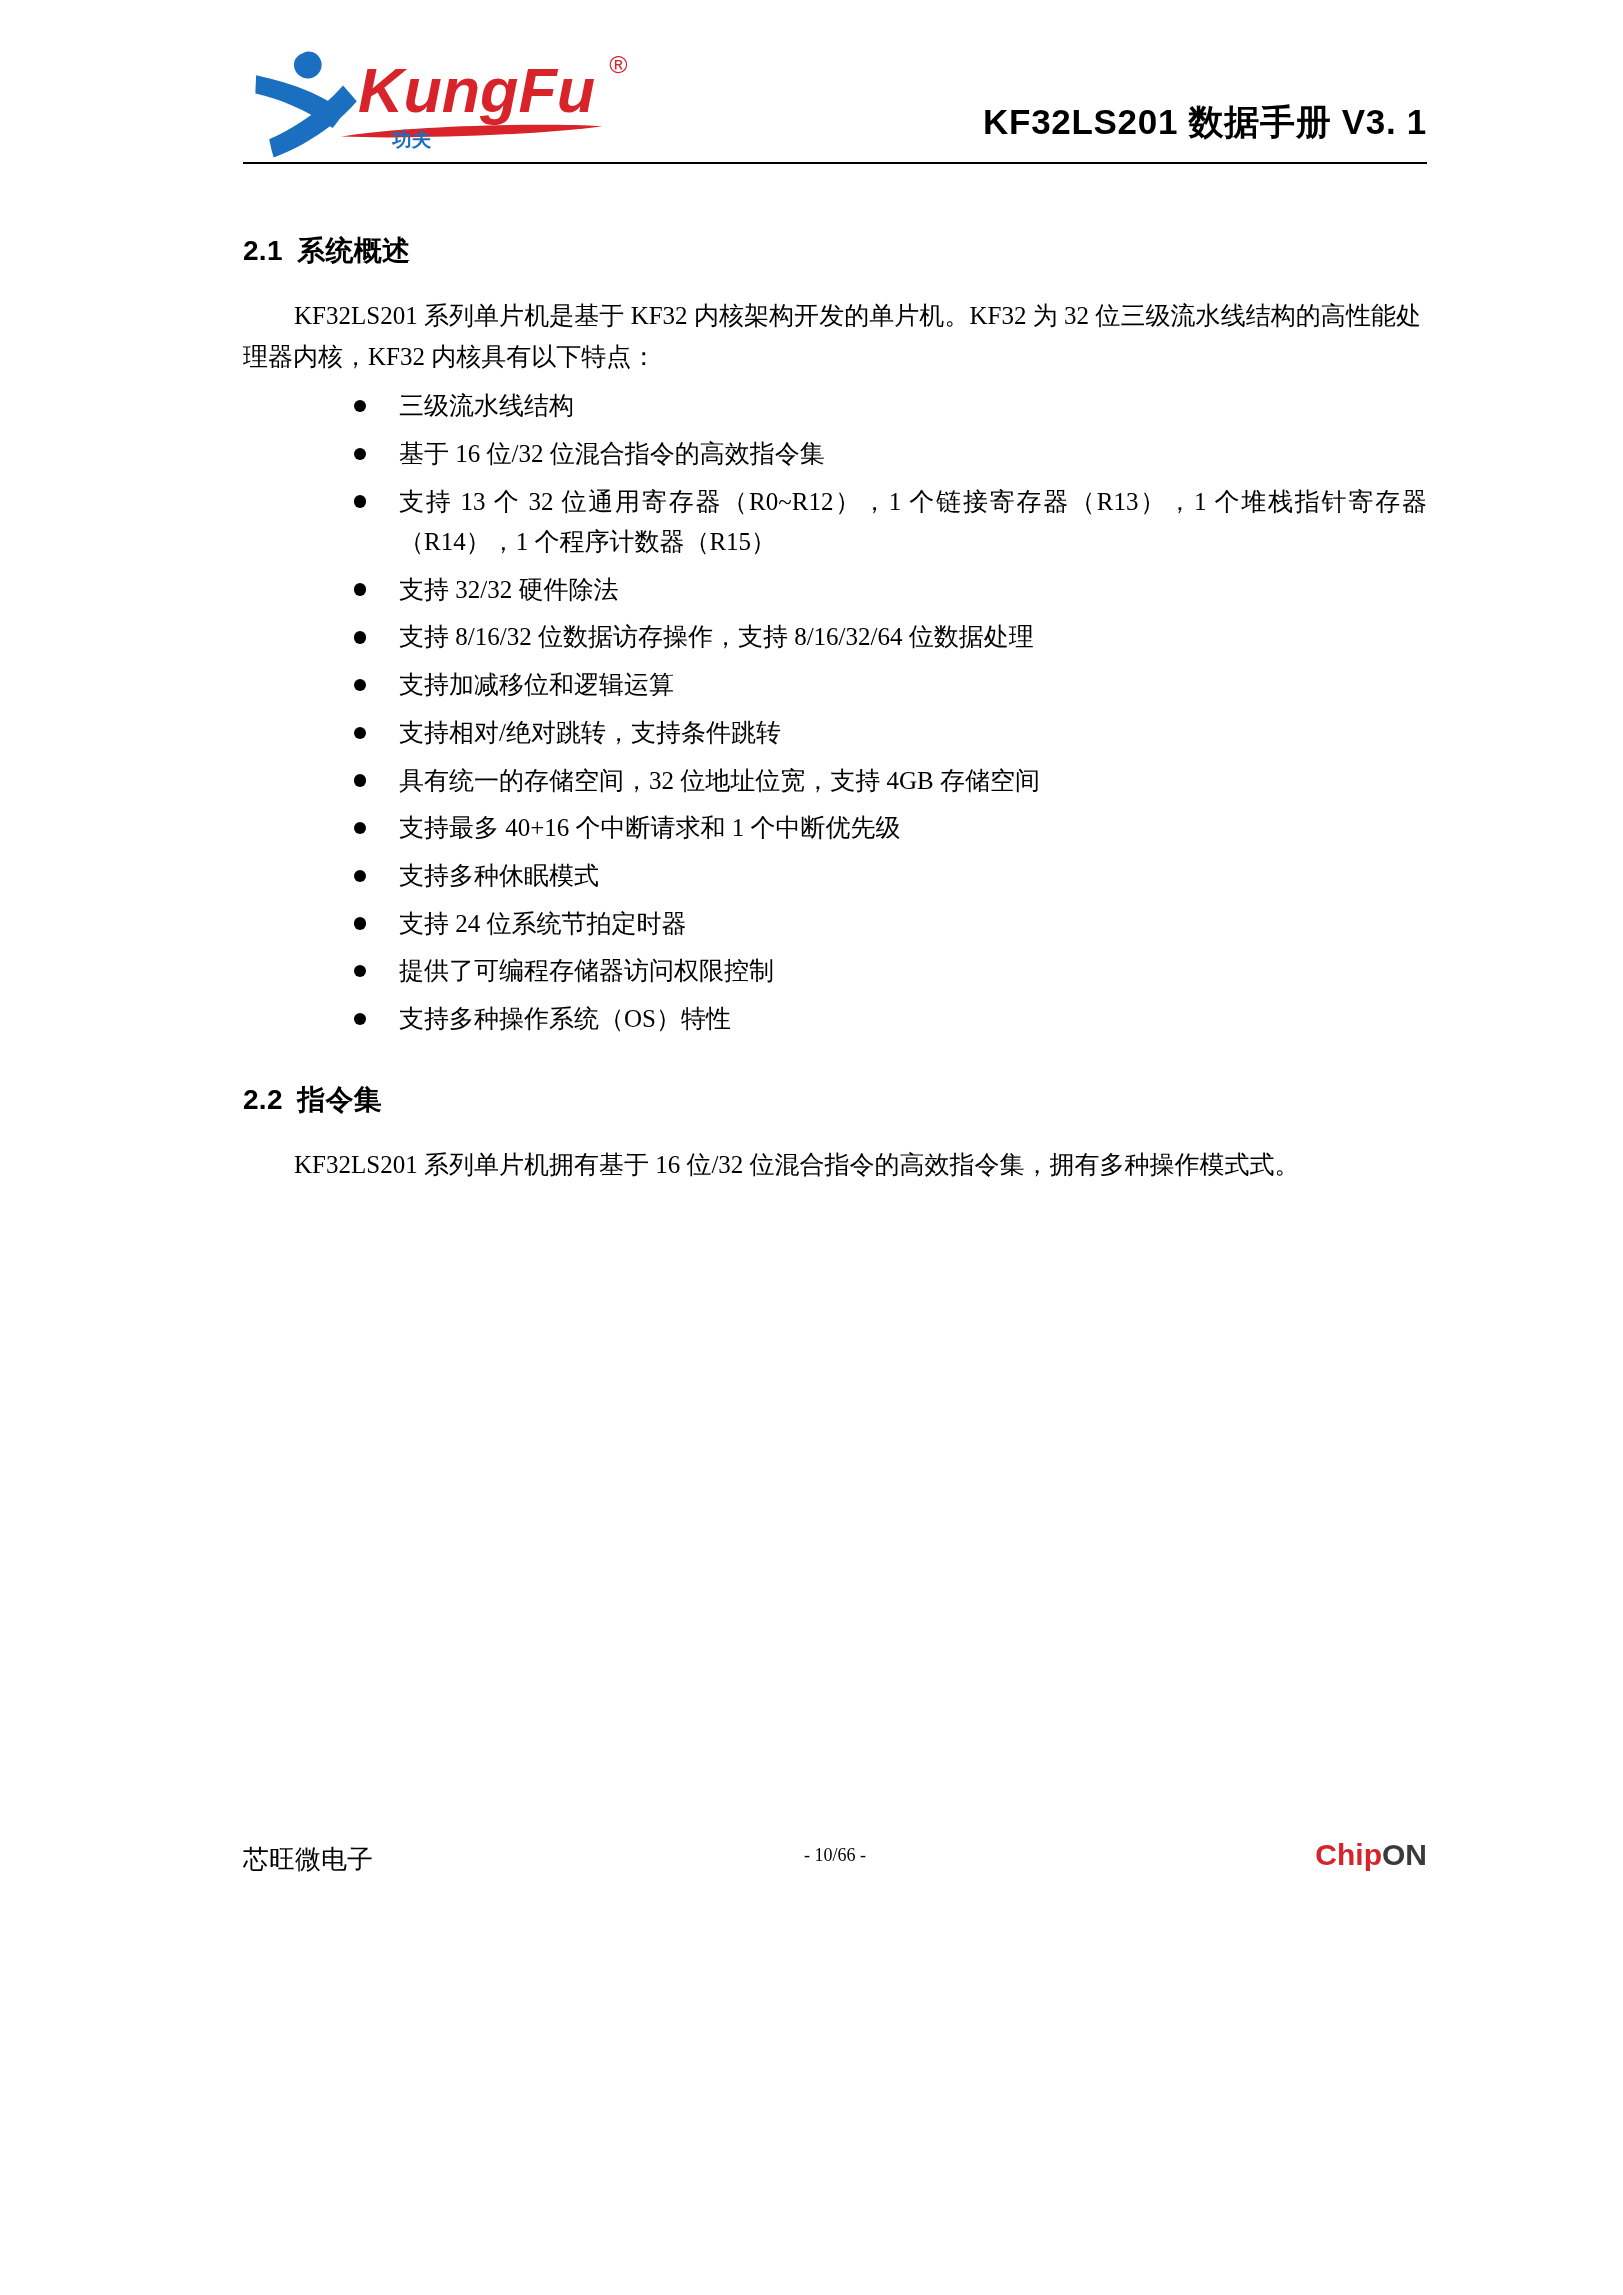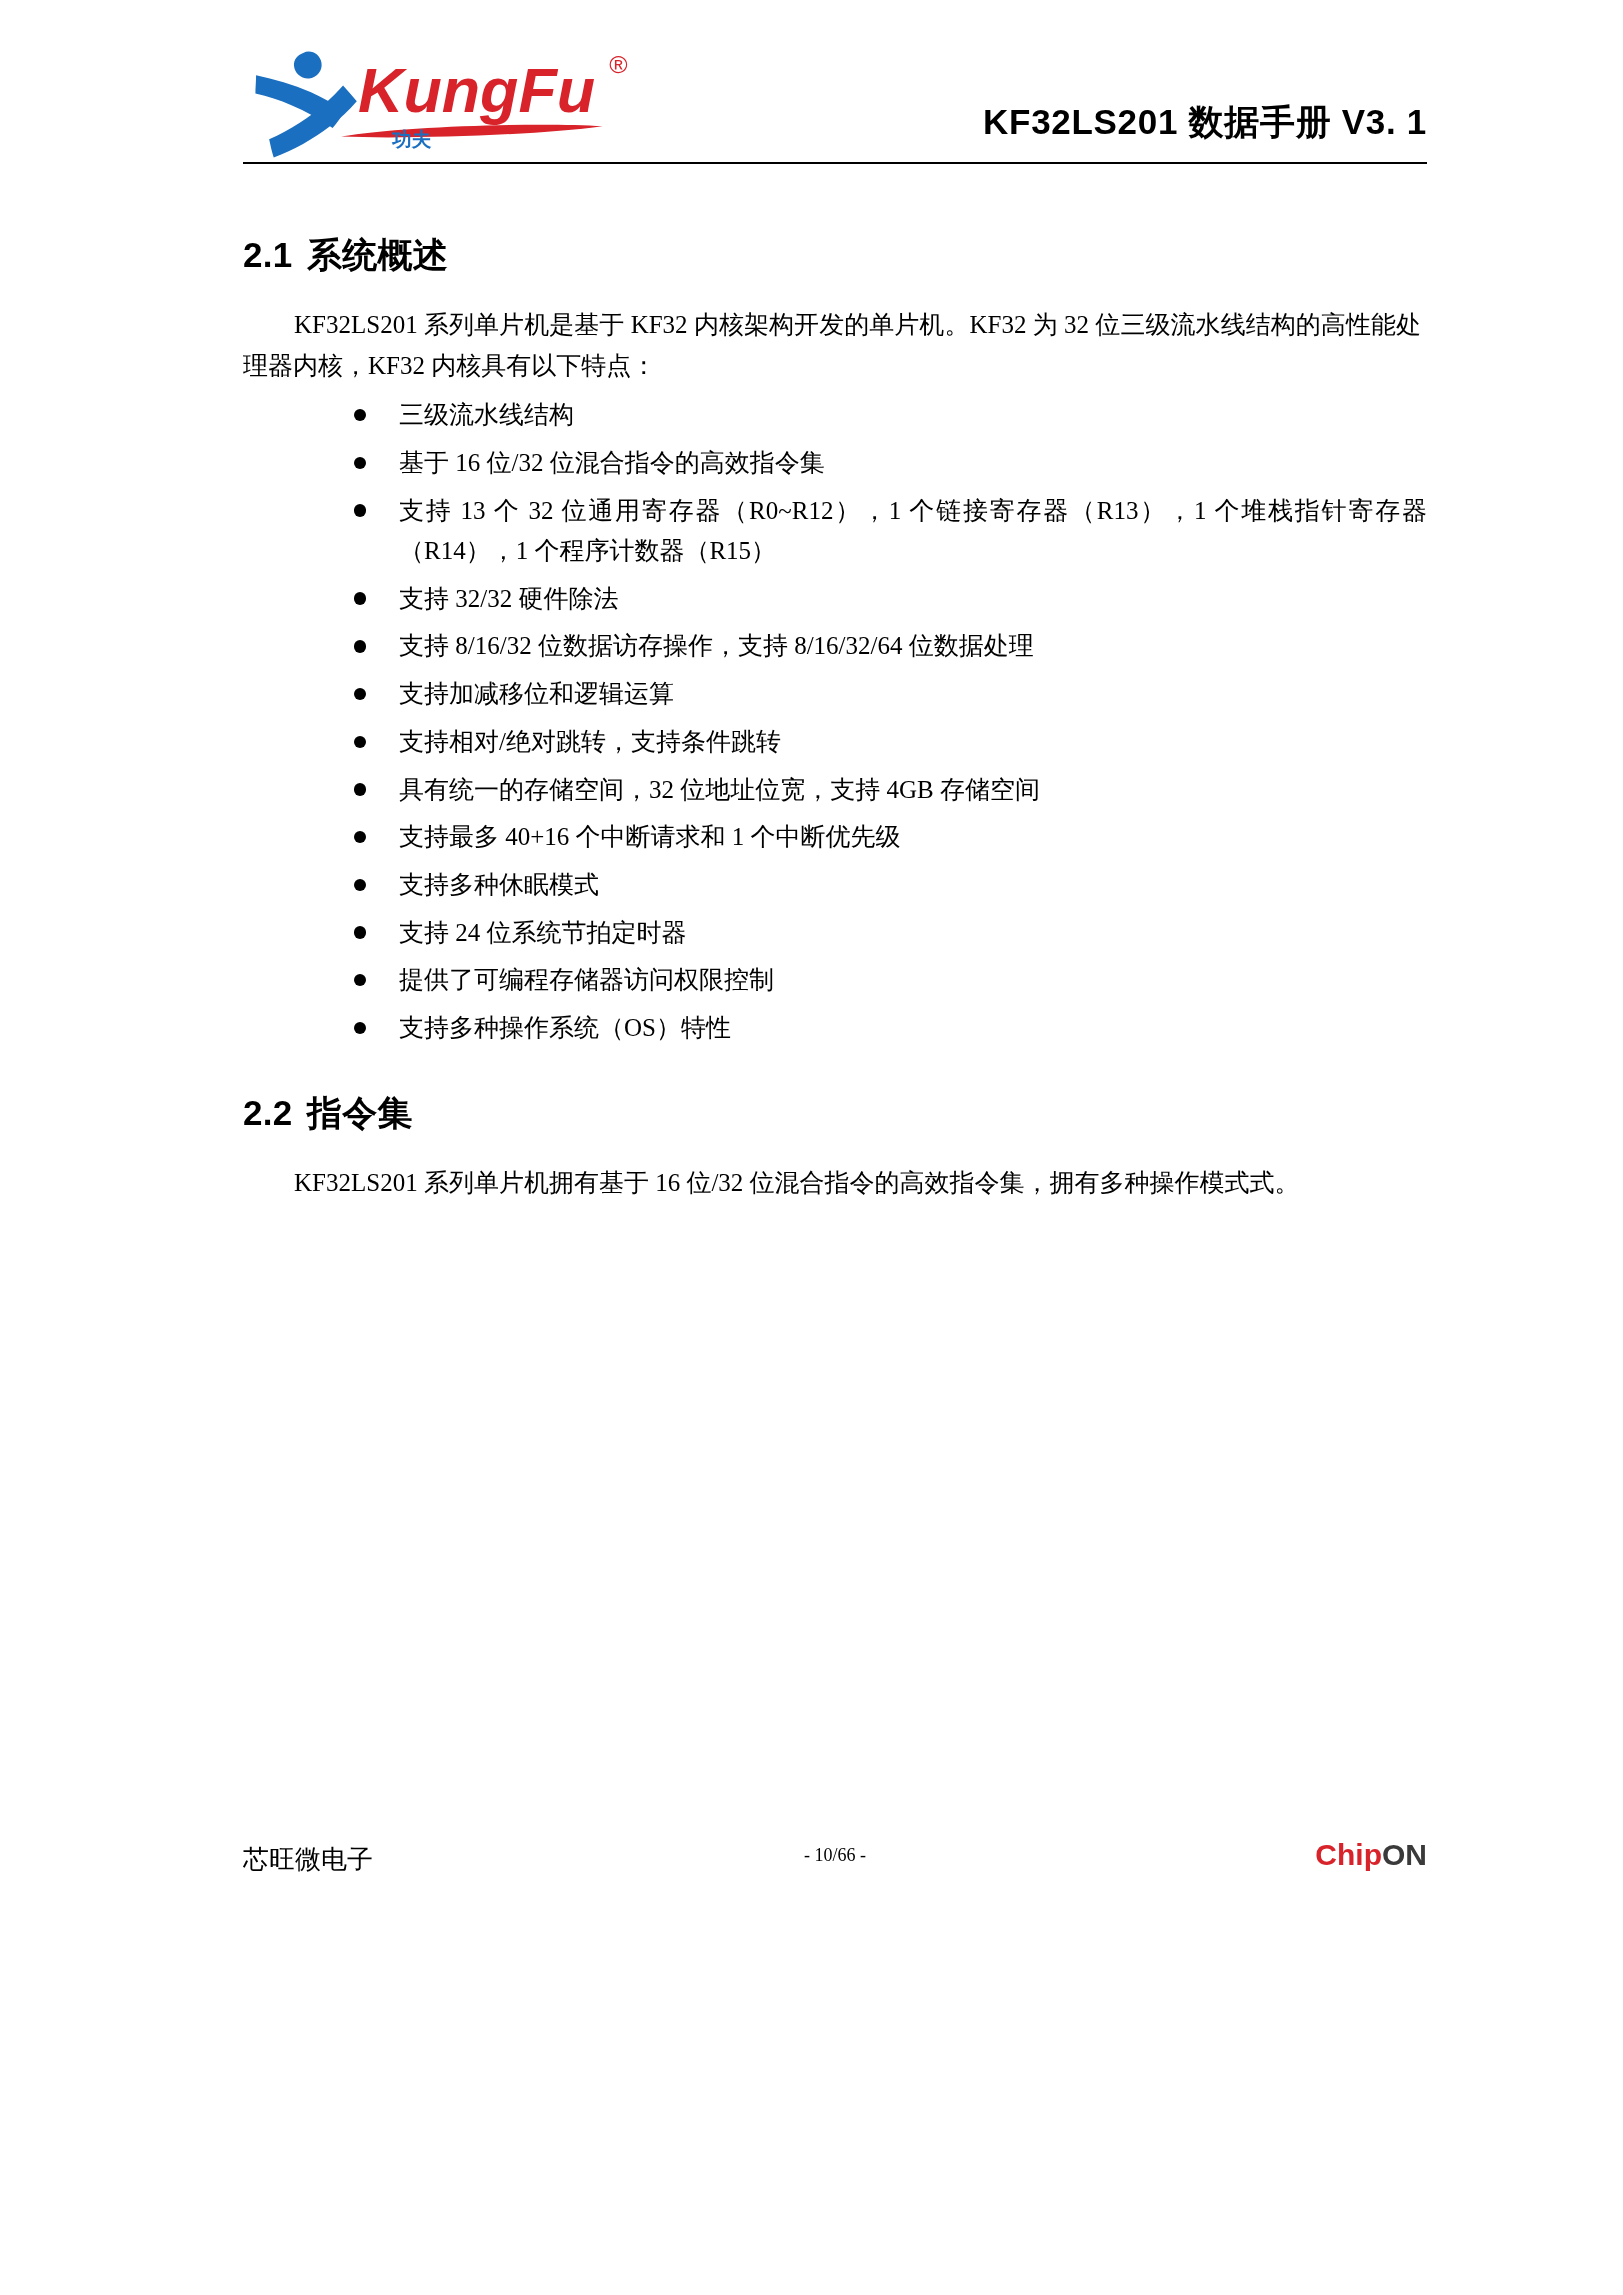--- a/index.html
+++ b/index.html
@@ -70,21 +70,21 @@
 
   h1.sec {
     font-family: "Liberation Sans", sans-serif;
     font-size: 30px;
     font-weight: bold;
     margin: 18.3px 0 0 0;
     letter-spacing: 0.3px;
   }
   h2.sec {
     font-family: "Liberation Sans", sans-serif;
-    font-size: 35px;
+    font-size: 28px;
     font-weight: bold;
     margin: 42px 0 0 0;
     letter-spacing: 0.3px;
   }
   .sec-num { margin-right: 14.4px; }
 
   p.body {
     font-size: 25px;
     line-height: 1.62;
     margin: 26px 6px 0 0;

